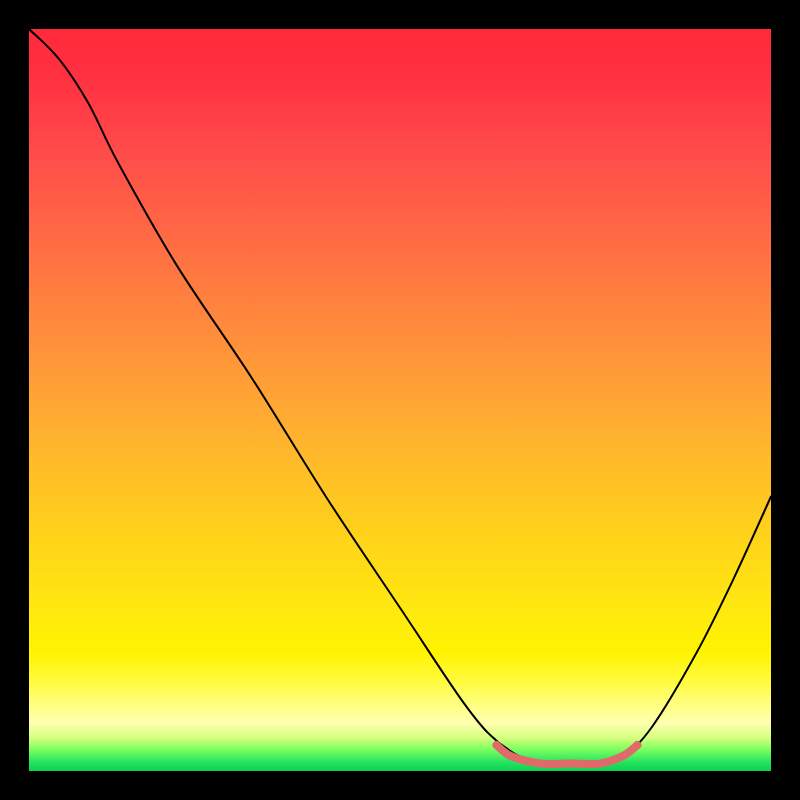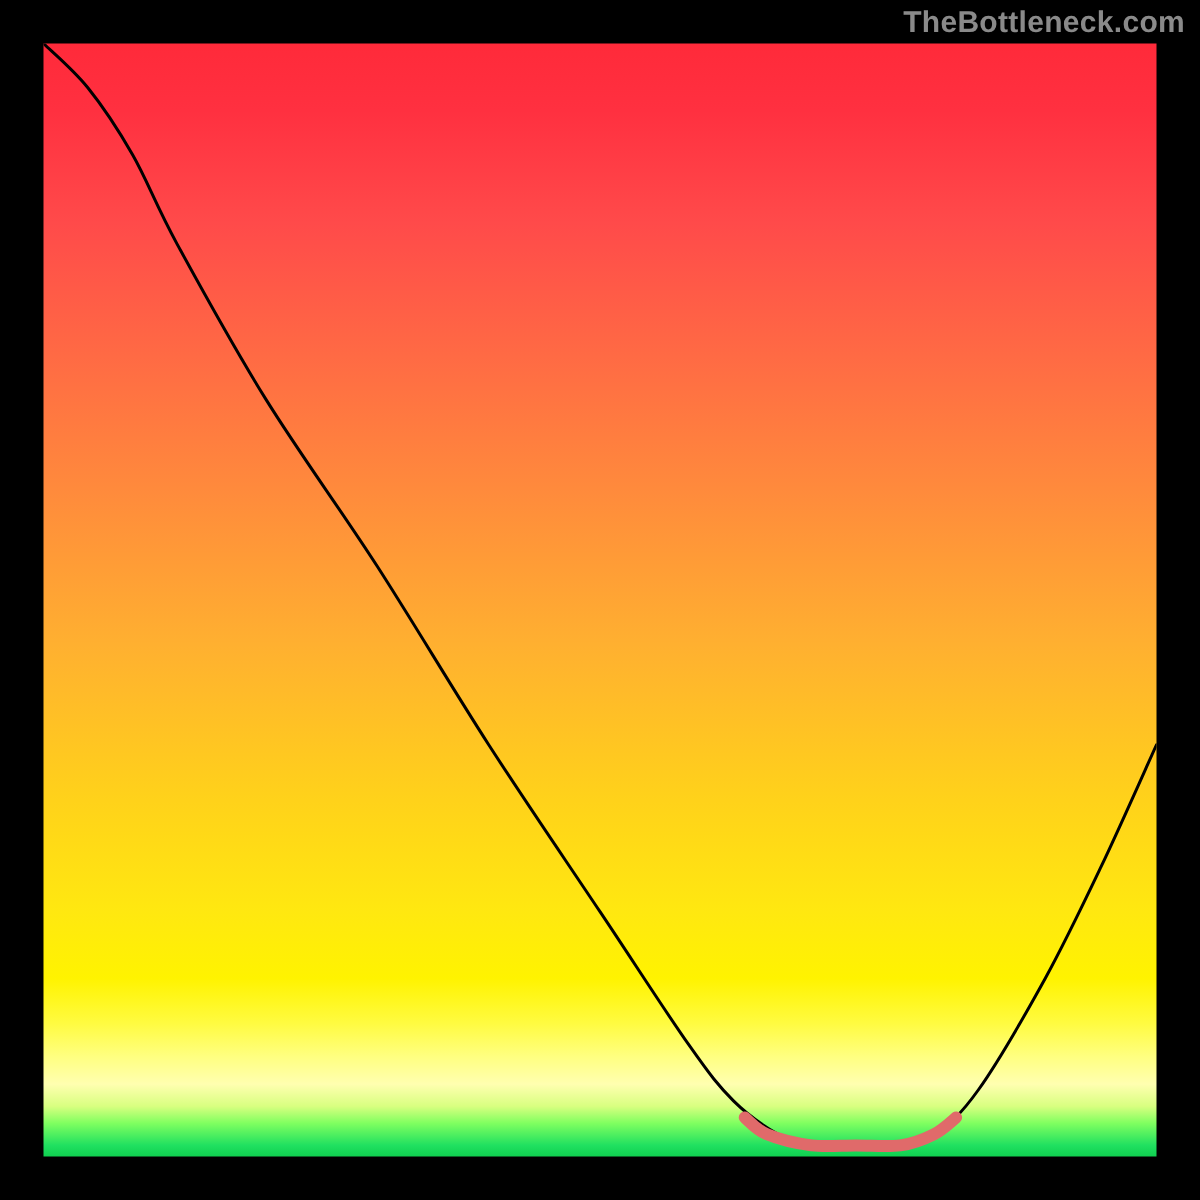--- a/index.html
+++ b/index.html
@@ -60,21 +60,20 @@
     color: #8a8a8a;
     font-weight: 600;
     letter-spacing: 0.2px;
   }
 </style>
 </head>
 <body>
 
 <div class="chart-wrap">
 
-  <div class="watermark">TheBottleneck.com</div>
 
   <div class="plot-area"></div>
 
   <svg class="curve-svg" viewBox="0 0 742 742" preserveAspectRatio="none">
     <path fill="none" stroke="#000" stroke-width="2" stroke-linecap="round" stroke-linejoin="round" d="M0.0,0.0 C4.9,4.9 19.8,17.3 29.7,29.7 C39.6,42.0 49.5,56.9 59.4,74.2 C69.3,91.5 74.2,106.4 89.0,133.6 C103.9,160.8 126.1,201.6 148.4,237.4 C170.7,273.3 197.9,310.4 222.6,348.7 C247.3,387.1 272.1,429.1 296.8,467.5 C321.5,505.8 348.7,545.4 371.0,578.8 C393.3,612.1 415.5,646.8 430.4,667.8 C445.2,688.8 450.1,695.0 460.0,704.9 C469.9,714.8 481.1,722.2 489.7,727.2 C498.4,732.1 504.6,733.3 512.0,734.6 C519.4,735.8 525.6,734.6 534.2,734.6 C542.9,734.6 554.0,735.8 563.9,734.6 C573.8,733.3 583.7,733.3 593.6,727.2 C603.5,721.0 610.9,714.8 623.3,697.5 C635.6,680.2 654.2,648.0 667.8,623.3 C681.4,598.5 692.5,575.1 704.9,549.1 C717.3,523.1 735.8,481.1 742.0,467.5"></path>
     <path fill="none" stroke="#e06a6a" stroke-width="8" stroke-linecap="round" stroke-linejoin="round" d="M467.5,716.0 C469.9,717.9 474.9,724.1 482.3,727.2 C489.7,730.3 502.1,733.3 512.0,734.6 C521.9,735.8 531.8,734.6 541.7,734.6 C551.6,734.6 562.7,735.8 571.3,734.6 C580.0,733.3 587.4,730.3 593.6,727.2 C599.8,724.1 606.0,717.9 608.4,716.0"></path>
   </svg>
 
 </div>
 

